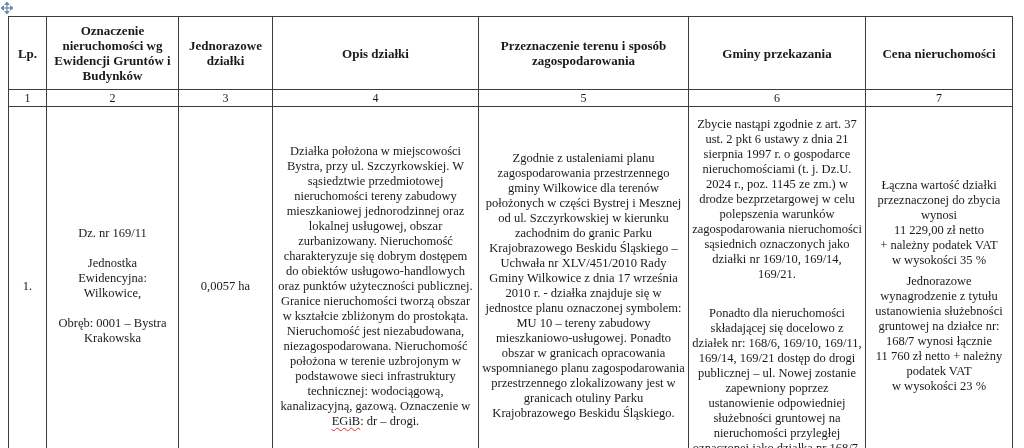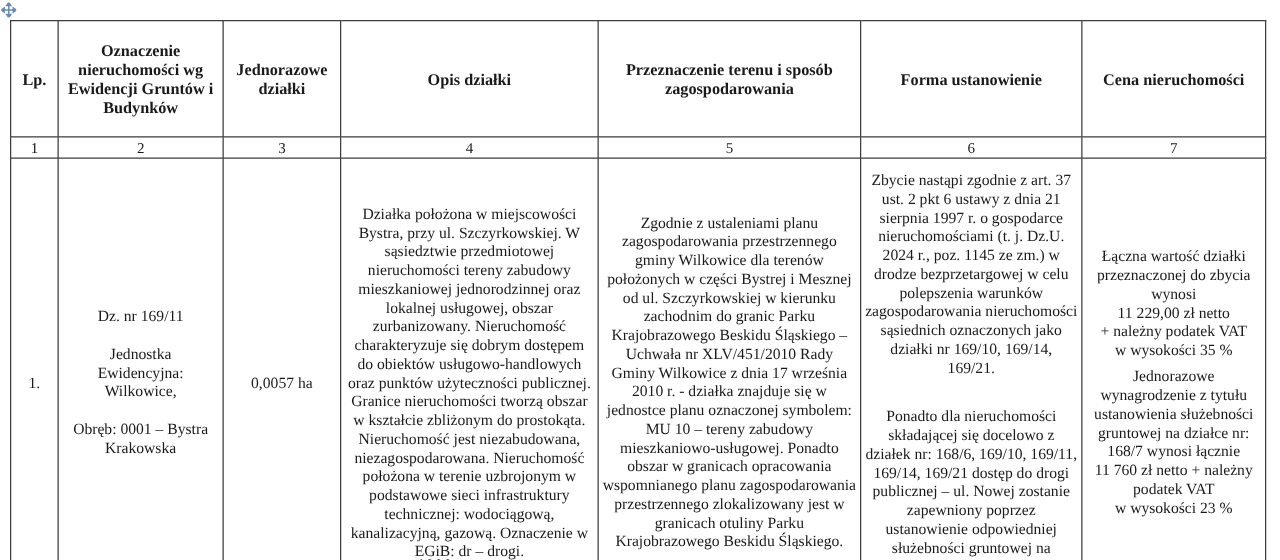--- a/index.html
+++ b/index.html
@@ -18,21 +18,21 @@
   .doc-table{
     position:absolute;left:8px;top:16px;width:1004px;
     border-collapse:collapse;table-layout:fixed;
   }
   .doc-table td,.doc-table th{
     border:1px solid #3d3d3d;
     overflow:hidden;
   }
   tr.header-row th{
     font-weight:bold;font-size:13px;line-height:15px;
-    text-align:center;vertical-align:middle;padding:16px 4px;
+    text-align:center;vertical-align:middle;padding:6px 4px;
     height:47px;
   }
   tr.number-row td{
     font-size:12px;line-height:13px;height:16px;
     text-align:center;vertical-align:middle;padding:0;
   }
   tr.data-row td{
     font-size:12.5px;line-height:15px;
     text-align:center;vertical-align:middle;
     padding:2px 3px;height:354px;
@@ -74,21 +74,21 @@
       <col style="width:177px">
     <col style="width:147px">
   </colgroup>
   <tbody>
     <tr class="header-row">
       <th>Lp.</th>
       <th>Oznaczenie nieruchomości wg Ewidencji Gruntów i Budynków</th>
       <th>Jednorazowe działki</th>
       <th>Opis działki</th>
       <th>Przeznaczenie terenu i sposób zagospodarowania</th>
-      <th>Forma ustanowienie</th>
+      <th>Gminy przekazania</th>
       <th>Cena nieruchomości</th>
     </tr>
     <tr class="number-row">
       <td>1</td>
       <td>2</td>
       <td>3</td>
       <td>4</td>
       <td>5</td>
       <td>6</td>
       <td>7</td>

